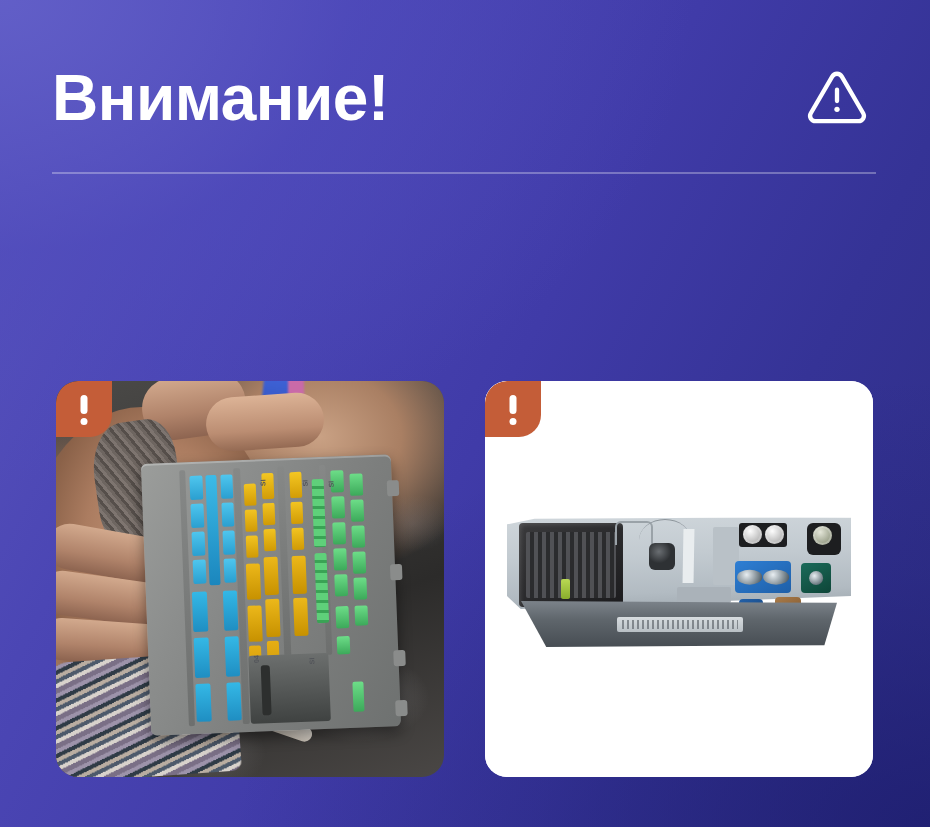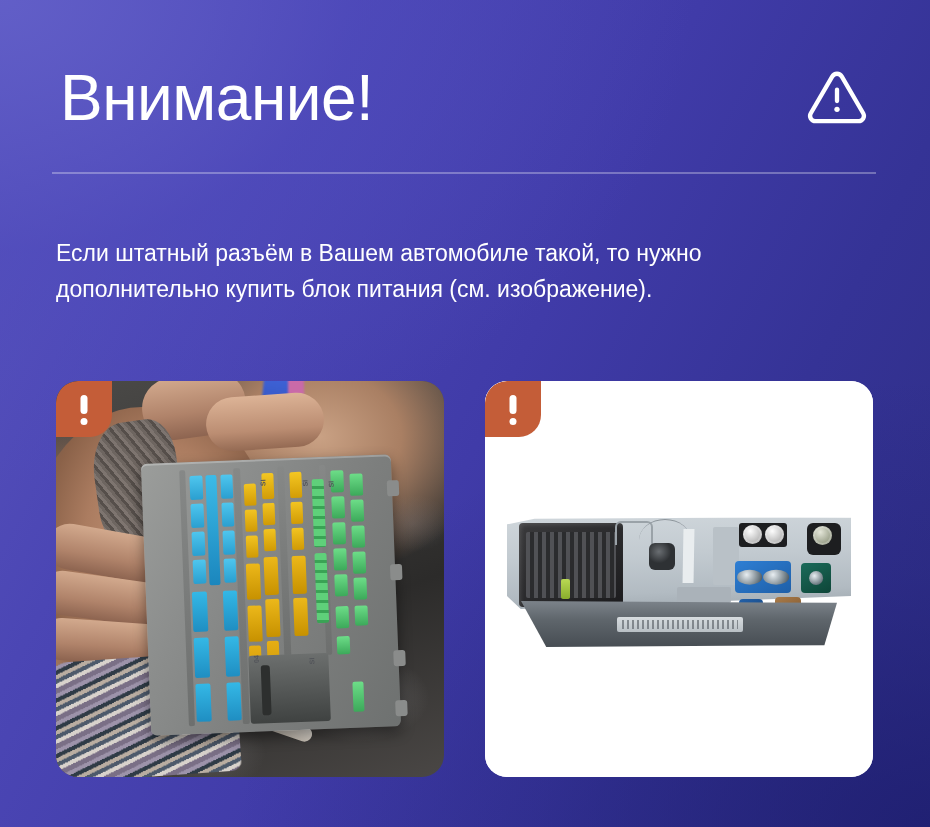--- a/index.html
+++ b/index.html
@@ -37,26 +37,25 @@
     top: 50px;
     width: 826px;
     height: 96px;
     display: flex;
     align-items: center;
     justify-content: space-between;
     z-index: 3;
   }
   .title {
     font-size: 64px;
-    font-weight: 400;
+    font-weight: 700;
     color: #ffffff;
     letter-spacing: -0.5px;
     line-height: 1;
     white-space: nowrap;
-    margin-left: 8px;
   }
   .warn-icon { width: 66px; height: 66px; flex: none; margin-right: 8px; }
 
   
   .divider {
     position: absolute;
     left: 52px;
     top: 172px;
     width: 824px;
     height: 2px;
@@ -304,24 +303,20 @@
     <div class="title">Внимание!</div>
     <svg class="warn-icon" viewBox="0 0 64 64" fill="none">
       <path d="M32 8.5c-1.9 0-3.7 1-4.7 2.7L6.6 46.8c-2 3.4.5 7.7 4.7 7.7h41.4c4.2 0 6.7-4.3 4.7-7.7L36.7 11.2C35.7 9.5 33.9 8.5 32 8.5z" stroke="#ffffff" stroke-width="4.2" stroke-linejoin="round"></path>
       <path d="M32 24v11" stroke="#ffffff" stroke-width="4.2" stroke-linecap="round"></path>
       <circle cx="32" cy="43" r="2.6" fill="#ffffff"></circle>
     </svg>
   </div>
 
   <div class="divider"></div>
 
-  <div class="body-text">
-    <span>Если штатный разъём в Вашем автомобиле такой, то нужно</span>
-    <span>дополнительно купить блок питания (см. изображение).</span>
-  </div>
 
   <div class="cards">
 
     <div class="card">
       <div class="photo ph-left">
         <div class="bg-grit"></div>
         <div class="blue-clip"></div>
         <div class="pink-clip"></div>
         <div class="palm"></div>
         <div class="finger f1"></div>

